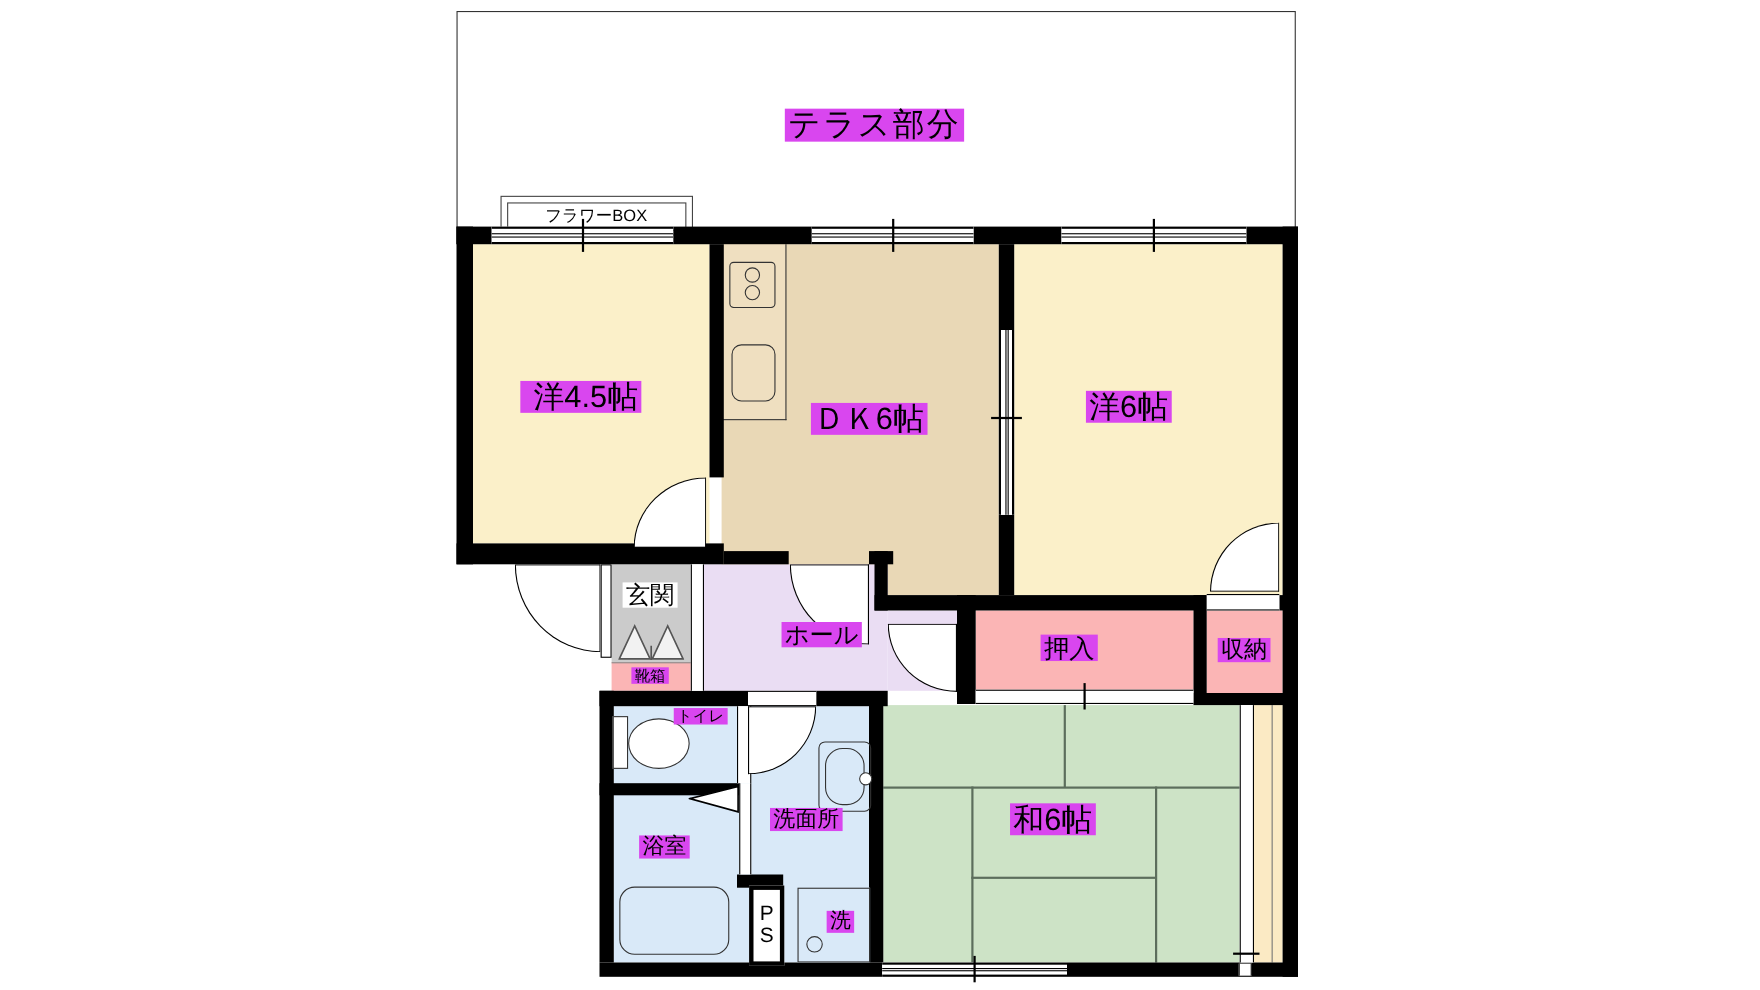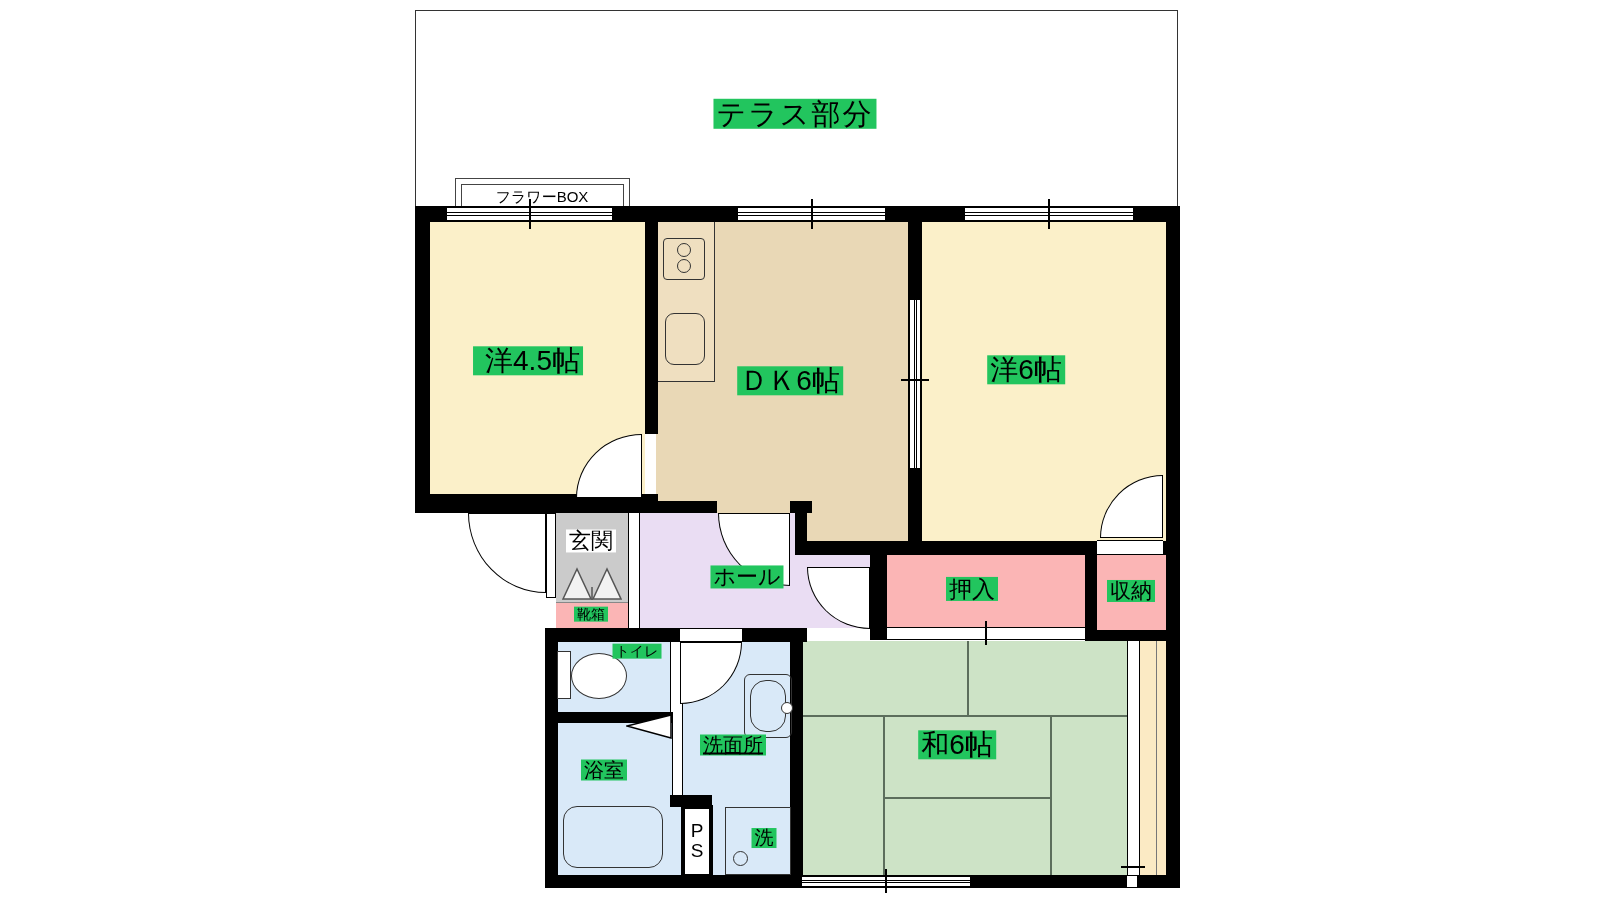--- a/index.html
+++ b/index.html
@@ -15,21 +15,21 @@
   
   .winv{position:absolute;background:#fff;border-left:2px solid #000;border-right:2px solid #000;box-sizing:border-box;}
   .winv::before,.winv::after{content:"";position:absolute;top:0;bottom:0;width:1px;background:#000;}
   .winv::before{left:36%;} .winv::after{left:56%;}
   
   .slidev{position:absolute;background:#fff;border-left:1.5px solid #000;border-right:1.5px solid #000;box-sizing:border-box;}
   .slideh{position:absolute;background:#fff;border-top:1.5px solid #000;border-bottom:1.5px solid #000;box-sizing:border-box;}
   .tick{position:absolute;background:#000;}
   .door{position:absolute;background:#fff;border:1.6px solid #000;box-sizing:border-box;}
   .fix{position:absolute;box-sizing:border-box;}
-  .lbl{position:absolute;background:#22c55e;padding:0 3px;white-space:pre-line;line-height:1.05;
+  .lbl{position:absolute;background:#d946ef;padding:0 3px;white-space:pre-line;line-height:1.05;
        color:#000;transform:translate(-50%,-50%);text-align:center;}
   .tatline{position:absolute;background:#5c6e5c;}
 </style>
 </head>
 <body>
 
 <div class="canvas">
 
   <div class="abs" style="left:415px;top:10px;width:763px;height:212px;border:1.5px solid #333;background:#fff;box-sizing:border-box;"></div>
   <div class="lbl" style="left:795px;top:114px;font-size:29px;letter-spacing:2px;">テラス部分</div>
@@ -147,18 +147,18 @@
   <div class="lbl" style="left:790px;top:381px;font-size:28px;">ＤＫ6帖</div>
   <div class="lbl" style="left:1026px;top:370px;font-size:28px;">洋6帖</div>
   <div class="lbl" style="left:957px;top:745px;font-size:28px;">和6帖</div>
   <div class="lbl" style="left:591px;top:541px;font-size:22px;background:#fff;">玄関</div>
   <div class="lbl" style="left:591px;top:614px;font-size:14px;">靴箱</div>
   <div class="lbl" style="left:747px;top:577px;font-size:22px;">ホール</div>
   <div class="lbl" style="left:972px;top:589px;font-size:23px;">押入</div>
   <div class="lbl" style="left:1131px;top:591px;font-size:21px;">収納</div>
   <div class="lbl" style="left:637px;top:651px;font-size:14px;">トイレ</div>
   <div class="lbl" style="left:604px;top:770px;font-size:20px;">浴室</div>
-  <div class="lbl" style="left:733px;top:745px;font-size:20px;text-decoration:underline;">洗面所</div>
+  <div class="lbl" style="left:733px;top:745px;font-size:20px;">洗面所</div>
   <div class="lbl" style="left:697px;top:841px;font-size:19px;background:transparent;">P
 S</div>
   <div class="lbl" style="left:764px;top:838px;font-size:19px;">洗</div>
 
 </div>
 
 </body></html>

